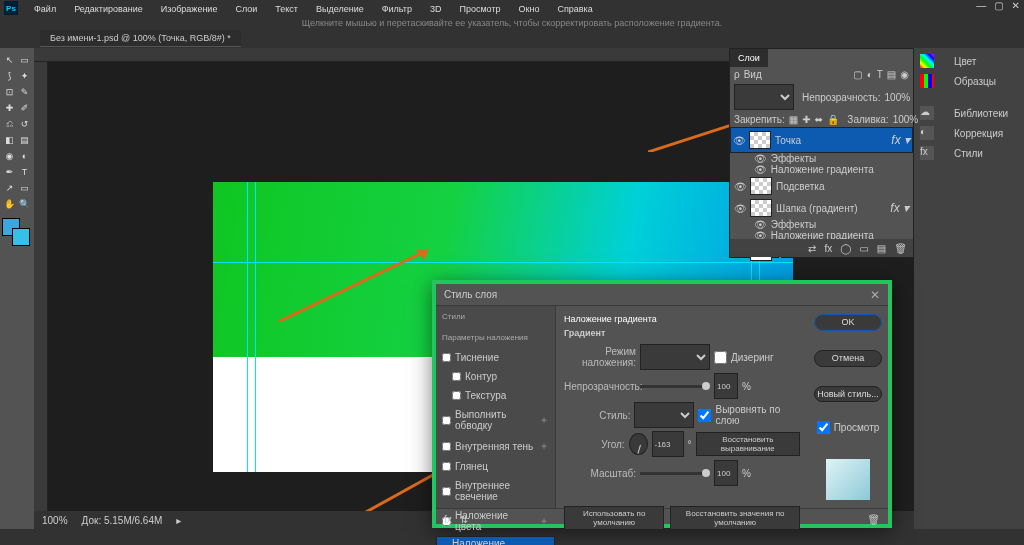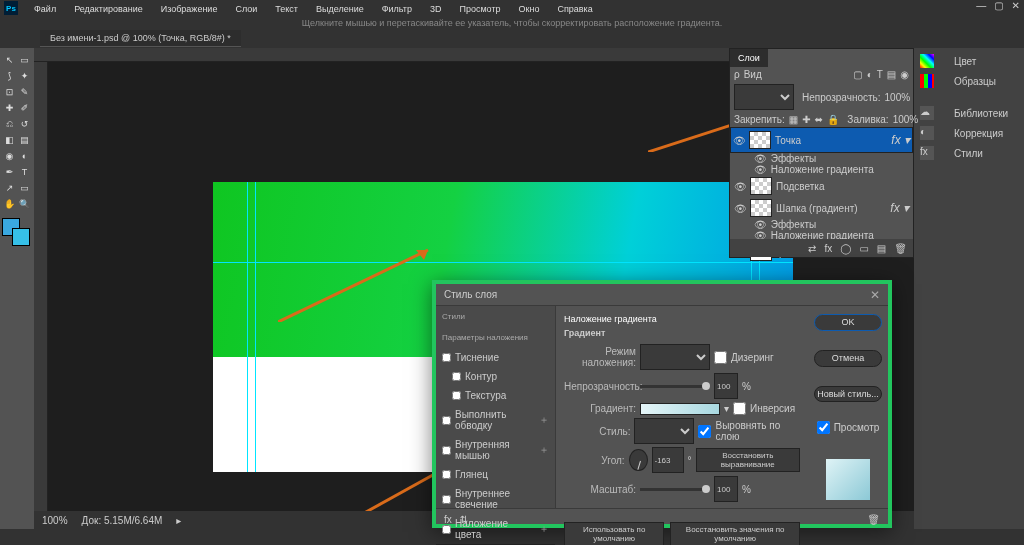--- a/index.html
+++ b/index.html
@@ -285,21 +285,21 @@
             <input type="checkbox" style="">
             <span>Текстура</span>
           </div>
         <div class="dlg-cat">
             <input type="checkbox" style="">
             <span>Выполнить обводку</span>
             <span class="plus">＋</span>
           </div>
         <div class="dlg-cat">
             <input type="checkbox" style="">
-            <span>Внутренняя мышью</span>
+            <span>Внутренняя тень</span>
             <span class="plus">＋</span>
           </div>
         <div class="dlg-cat">
             <input type="checkbox" style="">
             <span>Глянец</span>
           </div>
         <div class="dlg-cat">
             <input type="checkbox" style="">
             <span>Внутреннее свечение</span>
           </div>
@@ -325,27 +325,20 @@
           <input type="checkbox" style="">
             <span>Дизеринг</span>
         </div>
         <div class="form-row">
           <label>Непрозрачность:</label>
           <div class="slider"></div>
           <input class="inp" style="width: 24px;" value="100">
           <span>%</span>
         </div>
         <div class="form-row">
-          <label>Градиент:</label>
-          <div class="grad-prev"></div>
-            <span>▾</span>
-          <input type="checkbox" style="">
-            <span>Инверсия</span>
-        </div>
-        <div class="form-row">
           <label>Стиль:</label>
           <select class="sel" style="width:60px"><option>Линейная</option></select>
           <input type="checkbox" checked="" style="">
             <span>Выровнять по слою</span>
         </div>
         <div class="form-row">
           <label>Угол:</label>
           <div class="dial"></div>
           <input class="inp" style="width: 32px;" value="-163">
             <span>°</span>

